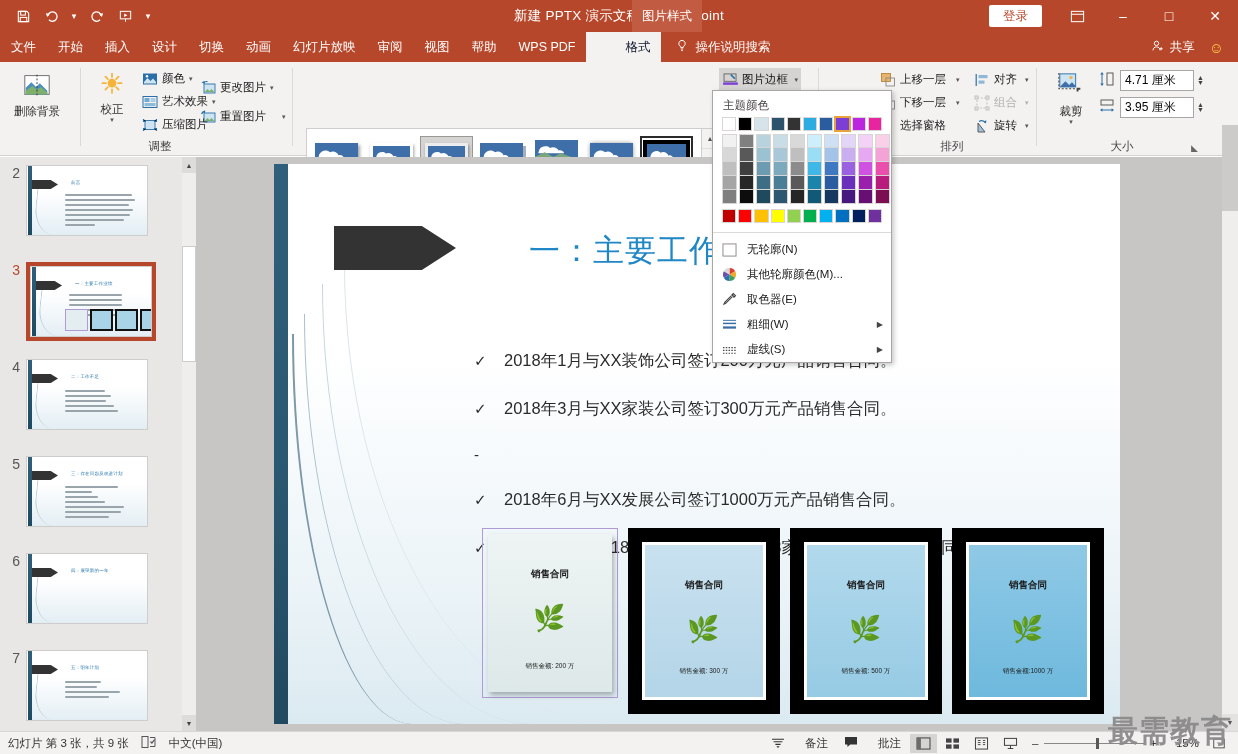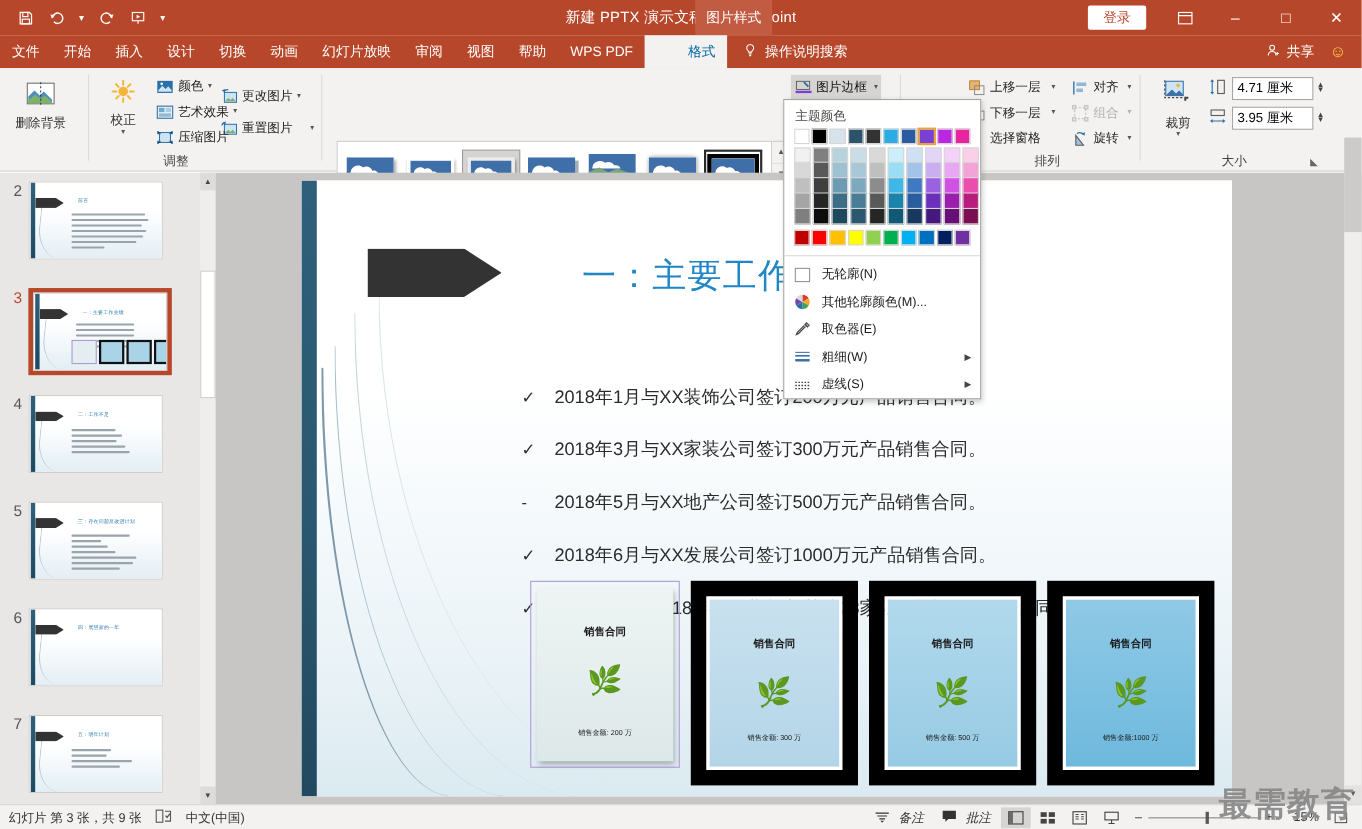--- a/index.html
+++ b/index.html
@@ -45,21 +45,21 @@
 
   
   .tabbar {
     position:absolute; left:0; top:32px; width:1238px; height:30px;
     background:#b7472a; display:flex; align-items:stretch;
   }
   .tab {
     display:flex; align-items:center; padding:0 11px;
     color:#ffffff; font-size:12.5px; white-space:nowrap;
   }
-  .tab.active { background:#f3f2f1; color:#0369a1;padding-left:39px; }
+  .tab.active { background:#f3f2f1; color:#0f172a;padding-left:39px; }
   .tellme {
     display:flex; align-items:center; gap:6px; padding:0 10px 0 14px;
     color:#ffffff; font-size:12.5px;
   }
   .tabbar-right { margin-left:auto; display:flex; align-items:center; }
   .share { display:flex; align-items:center; gap:5px; color:#fff; font-size:12.5px; padding:0 14px; }
   .smiley { padding-right:14px; font-size:15px; color:#ffd24d; }
 
   
   .ribbon {
@@ -235,21 +235,21 @@
   .cv-thumb { position:absolute; right:0; top:125px; width:16px; height:86px; background:#cdcbc9; }
 
   
   .statusbar {
     position:absolute; left:0; top:731px; width:1238px; height:23px;
     background:#f3f2f1; border-top:1px solid #d9d7d5;
     display:flex; align-items:center; font-size:11.5px; color:#333;
   }
   .sb-left { display:flex; align-items:center; gap:12px; padding-left:8px; }
   .sb-right { margin-left:auto; display:flex; align-items:center; gap:2px; padding-right:6px; }
-  .sb-btn { display:flex; align-items:flex-start; gap:8px; padding:2px 7px;font-style:italic; }
+  .sb-btn { display:flex; align-items:flex-start; gap:20px; padding:2px 7px; }
   .sb-view { width:27px; height:19px; display:flex; align-items:center; justify-content:center; }
   .sb-view.active { background:#d6d4d2; }
   .zoomslider { display:flex; align-items:center; gap:6px; padding:0 6px; }
   .ztrack { width:100px; height:1px; background:#8a8886; position:relative; }
   .zknob { position:absolute; left:52px; top:-5px; width:3px; height:11px; background:#5a5856; }
   .zpct { width:34px; text-align:right; }
 </style>
 </head>
 <body>
 
@@ -958,21 +958,20 @@
         <div class="bullet">
           <span class="mk">✓</span>
           <span>2018年1月与XX装饰公司签订200万元产品销售合同。</span>
         </div>
         <div class="bullet">
           <span class="mk">✓</span>
           <span>2018年3月与XX家装公司签订300万元产品销售合同。</span>
         </div>
         <div class="bullet">
           <span class="mk">-</span>
-          <span>2018年5月与XX地产公司签订500万元产品销售合同。</span>
         </div>
         <div class="bullet">
           <span class="mk">✓</span>
           <span>2018年6月与XX发展公司签订1000万元产品销售合同。</span>
         </div>
         <div class="bullet">
           <span class="mk">✓</span>
           <span>2018年7月~2018年12月期间与其他28家公司签订568万元合同。</span>
         </div>
       </div>

